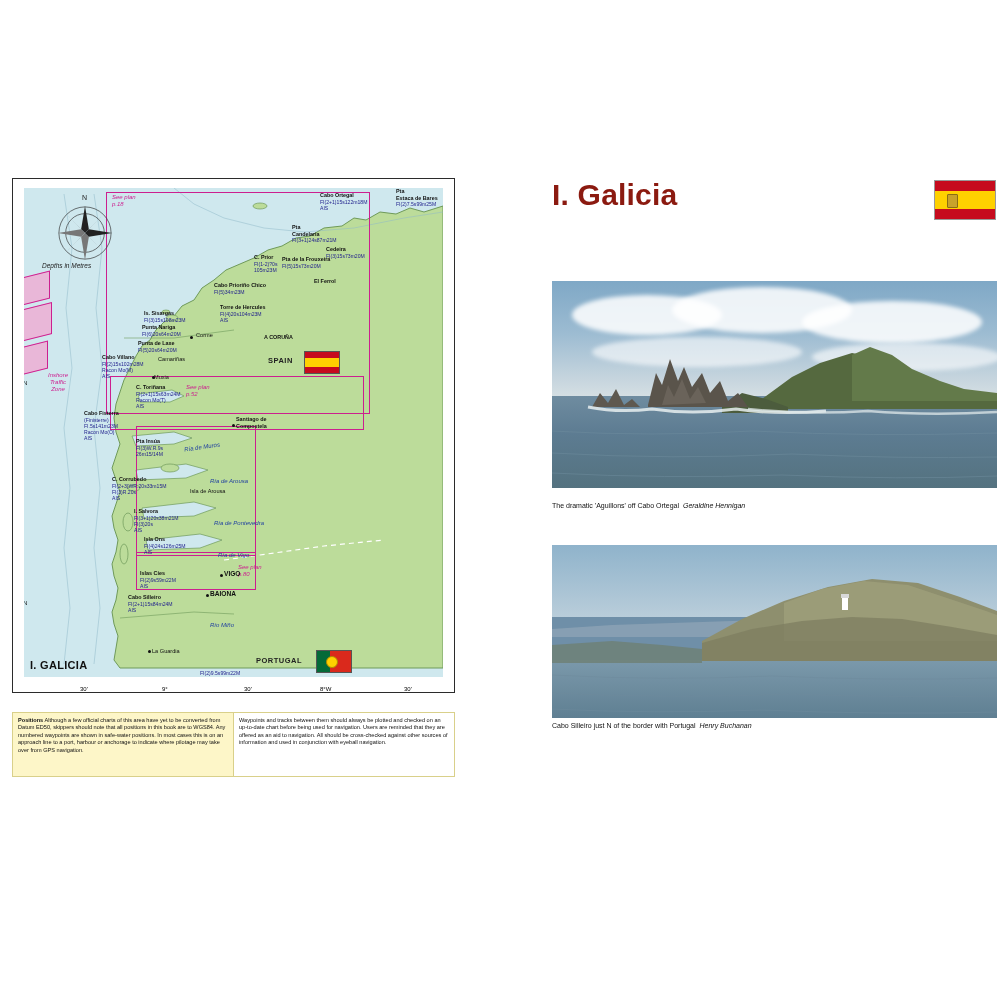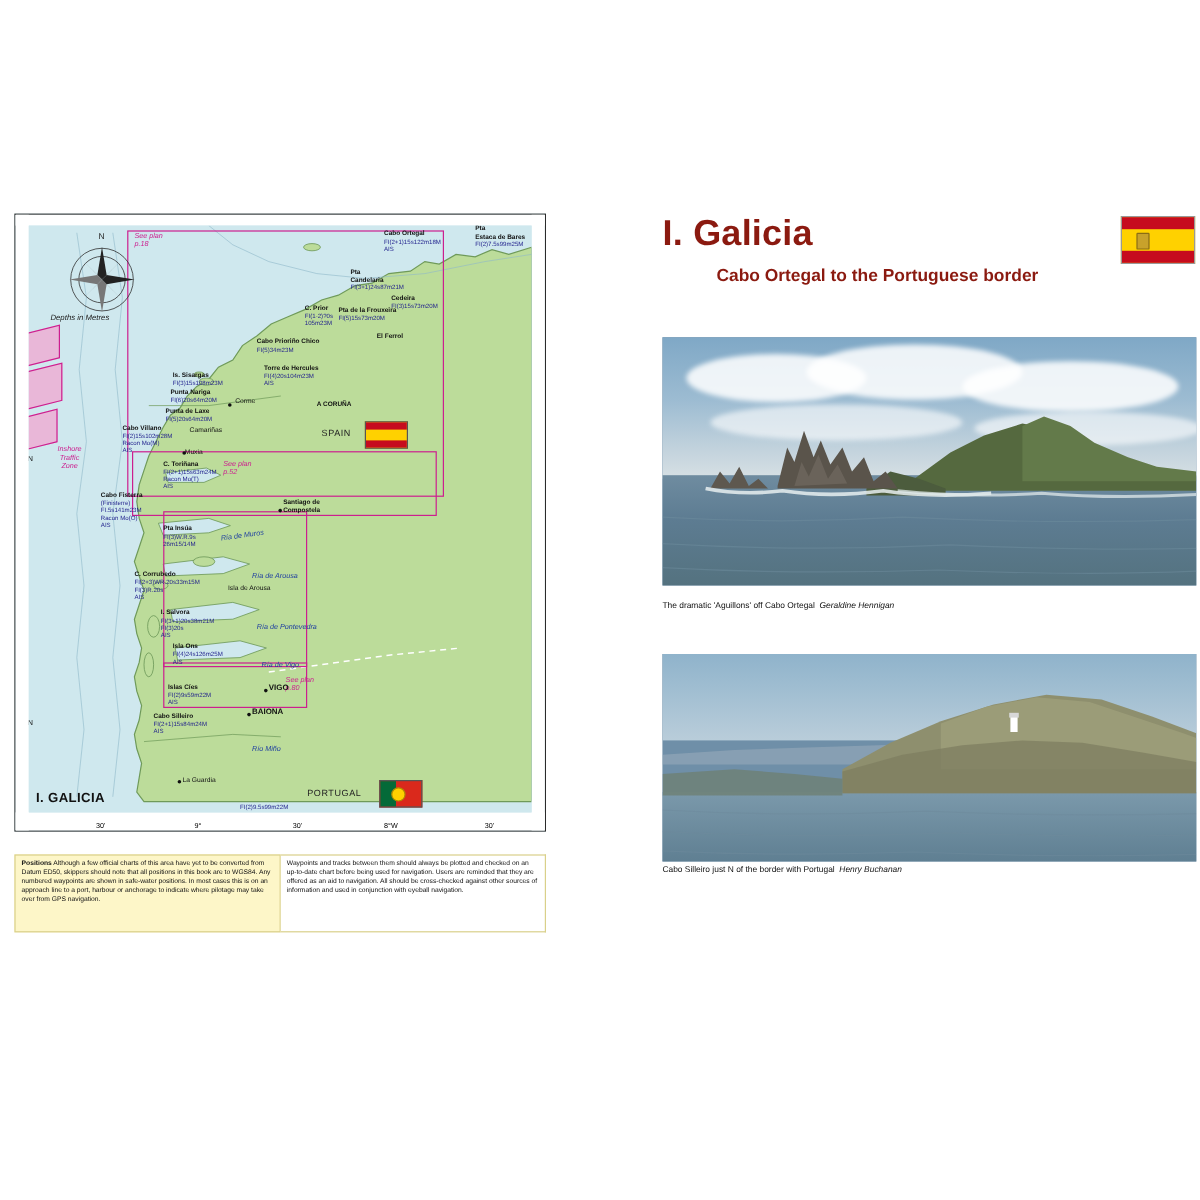--- a/index.html
+++ b/index.html
@@ -23,21 +23,21 @@
 
   .compass{position:absolute;left:32px;top:16px;width:58px;height:58px;}
   .compass .star{position:absolute;inset:0;}
   .compass-n{position:absolute;left:26px;top:-10px;font-size:7px;color:#222;}
   .depths{position:absolute;left:18px;top:74px;font-size:6.5px;font-style:italic;color:#222;}
 
   .magenta-box{position:absolute;border:1px solid #cc1f8f;}
   .magenta-txt{position:absolute;font-size:6px;font-style:italic;color:#cc1f8f;line-height:1.15;}
   .tss{position:absolute;background:#e9b7d8;border:1px solid #cc1f8f;}
 
-  .pt-label,.sp-label{position:absolute;font-size:7.5px;font-weight:normal;color:#222;letter-spacing:.5px;text-align:right;}
+  .pt-label,.sp-label{position:absolute;font-size:7.5px;font-weight:bold;color:#222;letter-spacing:.5px;text-align:right;}
 
   .flag-sp{position:absolute;width:34px;height:21px;background:#ffd100;border:1px solid #555;}
   .flag-sp:before,.flag-sp:after{content:"";position:absolute;left:0;right:0;height:6px;background:#c60b1e;}
   .flag-sp:before{top:0;} .flag-sp:after{bottom:0;}
   .flag-pt{position:absolute;width:34px;height:21px;background:#da291c;border:1px solid #555;}
   .flag-pt i{position:absolute;left:0;top:0;bottom:0;width:13px;background:#046a38;}
   .flag-pt b{position:absolute;left:9px;top:5px;width:10px;height:10px;border-radius:50%;background:#ffd100;border:1px solid #b08c00;}
 
   .lh{position:absolute;font-size:5.1px;color:#1f1f8c;line-height:1.22;white-space:nowrap;}
   .lh b{color:#111;font-weight:bold;font-size:5.4px;}
@@ -247,21 +247,20 @@
   <div class="notes">
     <div class="note a">
       <b>Positions</b><span> Although a few official charts of this area have yet to be converted from Datum ED50, skippers should note that all positions in this book are to WGS84. Any numbered waypoints are shown in safe-water positions. In most cases this is on an approach line to a port, harbour or anchorage to indicate where pilotage may take over from GPS navigation.</span>
     </div>
     <div class="note b">
       <span>Waypoints and tracks between them should always be plotted and checked on an up-to-date chart before being used for navigation. Users are reminded that they are offered as an aid to navigation. All should be cross-checked against other sources of information and used in conjunction with eyeball navigation.</span>
     </div>
   </div>
 
   <div class="h1">I. Galicia</div>
-  <div class="h2">Cabo Ortegal to the Portuguese border</div>
   <div class="flag-main">
       <div class="crest"></div>
     </div>
 
   <div class="photo p1">
     <div class="sky"></div>
     <div class="cloud" style="left:20px;top:14px;width:150px;height:40px;"></div>
     <div class="cloud" style="left:120px;top:6px;width:180px;height:46px;"></div>
     <div class="cloud" style="left:250px;top:20px;width:180px;height:42px;"></div>
     <div class="cloud" style="left:40px;top:56px;width:210px;height:30px;opacity:.7;"></div>

